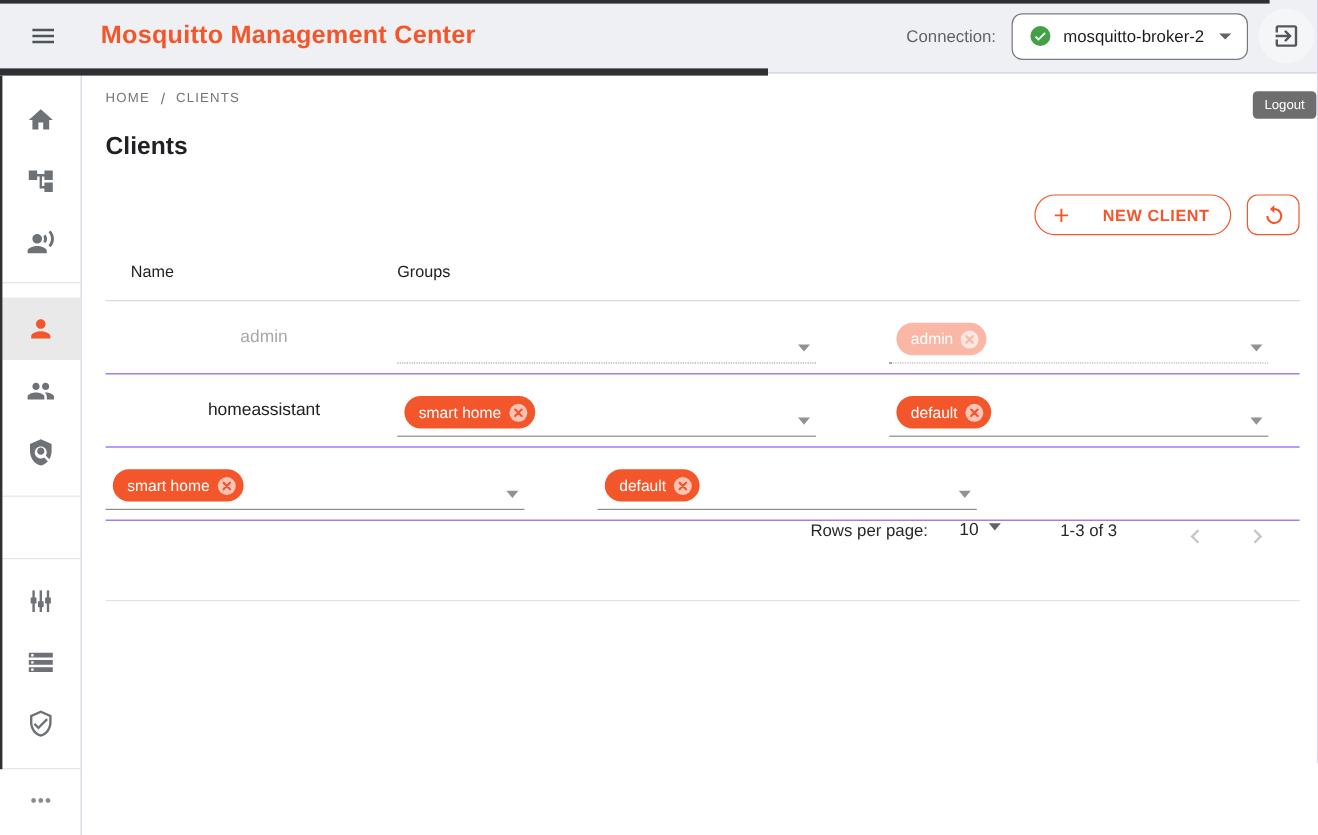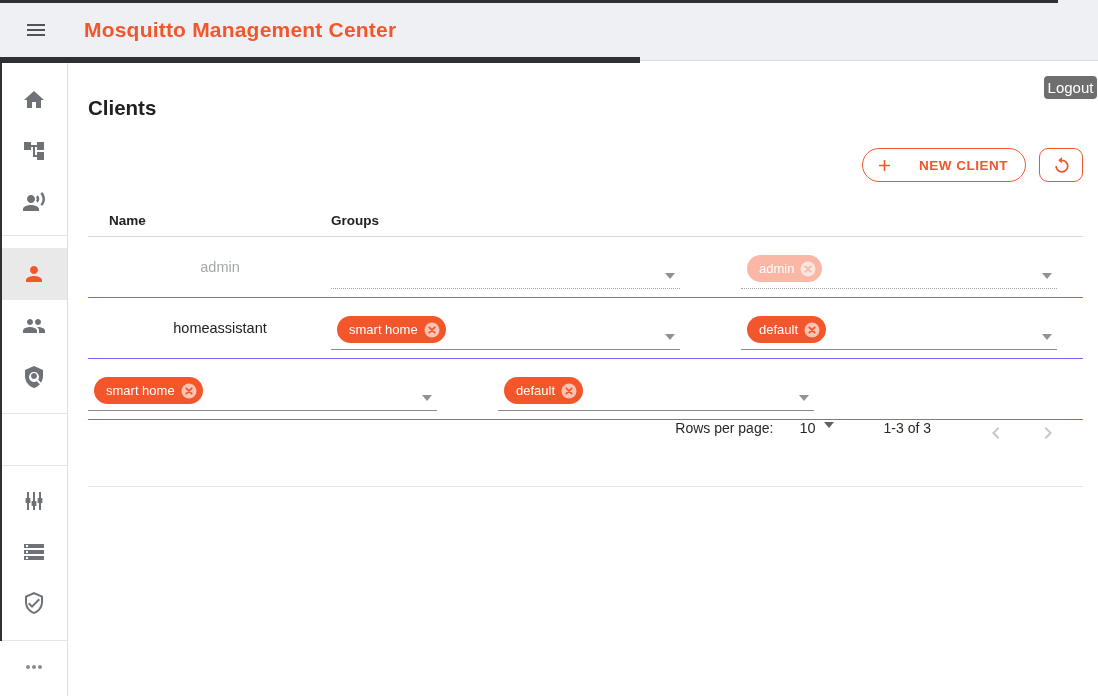--- a/index.html
+++ b/index.html
@@ -12,21 +12,21 @@
   .hamburger{width:44px;height:44px;border:none;background:transparent;display:flex;align-items:center;justify-content:center;cursor:pointer;padding:0;}
   .app-title{margin-left:26px;font-size:21px;font-weight:bold;color:#f4562b;letter-spacing:.2px;white-space:nowrap;}
   .hdr-right{margin-left:auto;display:flex;align-items:center;}
   .conn-label{font-size:14px;color:#5f6368;margin-right:13px;}
   .conn-select{width:197px;height:39px;background:#fff;border:1px solid #767b80;border-radius:9px;
     display:flex;align-items:center;padding:0 6px 0 13px;box-sizing:border-box;cursor:pointer;}
   .conn-value{margin-left:9px;font-size:14px;color:#1b1d1f;flex:1;white-space:nowrap;}
   .logout-btn{width:46px;height:46px;border-radius:50%;border:none;background:#f5f6f8;margin:0 3px 0 9px;
     display:flex;align-items:center;justify-content:center;cursor:pointer;}
   .tooltip{position:absolute;top:76px;left:1044px;width:53px;height:23px;background:rgba(99,99,99,.93);
-    border-radius:4px;color:#fff;font-size:15px;display:flex;align-items:center;justify-content:center;z-index:40;}
+    border-radius:4px;color:#fff;font-size:11px;display:flex;align-items:center;justify-content:center;z-index:40;}
 
   
   .sidebar{position:absolute;top:61px;left:0;bottom:0;width:67px;background:#fff;border-right:1px solid #dcdee1;z-index:4;}
   .nav-item{position:absolute;left:0;width:67px;height:51px;display:flex;align-items:center;justify-content:center;cursor:pointer;}
   .nav-item.selected{background:#e9e9ea;height:52px;}
   .sb-divider{position:absolute;left:0;width:67px;height:1px;background:#e3e5e7;}
 
   
   .main{position:absolute;left:68px;top:61px;right:0;bottom:0;background:#fff;padding:14px 15px 0 20px;box-sizing:border-box;}
   .breadcrumb{display:flex;align-items:center;gap:9px;font-size:11px;letter-spacing:1px;color:#70757a;height:14px;}
@@ -36,21 +36,21 @@
   .desc-row{display:flex;margin-top:12px;}
   .desc{width:748px;font-size:15.5px;line-height:25px;color:#202124;}
   .actions{margin-left:auto;margin-top:16px;display:flex;gap:13px;align-items:flex-start;}
   .btn-new{height:34px;padding:0 17px 0 12px;background:#fff;border:1px solid #f4562b;border-radius:17px;
     color:#f4562b;font-size:13.5px;font-weight:bold;letter-spacing:.5px;display:flex;align-items:center;gap:25px;cursor:pointer;font-family:inherit;}
   .btn-refresh{width:44px;height:34px;background:#fff;border:1px solid #f4562b;border-radius:9px;
     display:flex;align-items:center;justify-content:center;cursor:pointer;}
 
   
   .tbl{margin-top:23px;width:995px;}
-  .thead{display:flex;height:31px;border-bottom:1px solid #d9d9d9;font-size:13.5px;font-weight:bold;color:#202124;align-items:center;}
+  .thead{display:flex;height:31px;border-bottom:1px solid #d9d9d9;font-size:13.5px;font-weight:normal;color:#202124;}
   .c1{width:243px;padding-left:21px;box-sizing:border-box;}
   .c2{width:410px;}
   .c3{flex:1;}
   .trow{display:flex;align-items:center;height:60px;border-bottom:1px solid #8b5cf6;font-size:14.5px;color:#202124;cursor:pointer;text-align:center;}
   .name-muted{color:#a5a8ab;}
   .sel{position:relative;height:44px;display:flex;align-items:flex-end;padding:0 30px 6px 0;box-sizing:border-box;
     border-bottom:1px solid #8c8c8c;cursor:pointer;}
   .sel.groups{width:349px;}
   .sel.roles{width:316px;}
   .sel.disabled{border-bottom:1px dotted #a3a3a3;cursor:default;}
@@ -86,20 +86,44 @@
   <header class="appbar">
     <button class="hamburger">
       <span style="display:flex;">
         <svg width="24" height="24" viewBox="0 0 24 24">
             <path fill="#505357" d="M3 18h18v-2H3v2zm0-5h18v-2H3v2zm0-7v2h18V6H3z"></path>
           </svg>
       </span>
     </button>
     <div class="app-title">Mosquitto Management Center</div>
 
+    <div class="hdr-right">
+      <span class="conn-label">Connection:</span>
+      <div class="conn-select">
+        <span style="display:flex;">
+          <svg width="20" height="20" viewBox="0 0 24 24">
+            <circle cx="12" cy="12" r="10" fill="#43a047"></circle>
+            <path d="M10.1 14.2l-2.3-2.3-1.3 1.3 3.6 3.6 7.3-7.3-1.3-1.3z" fill="#fff"></path>
+          </svg>
+        </span>
+        <span class="conn-value">mosquitto-broker-2</span>
+        <span style="display:flex;">
+          <svg width="24" height="24" viewBox="0 0 24 24">
+              <path fill="#5f6368" d="M7 10l5 5 5-5z"></path>
+            </svg>
+        </span>
+      </div>
+      <button class="logout-btn">
+        <span style="display:flex;">
+          <svg width="24" height="24" viewBox="0 0 24 24">
+              <path fill="#54585c" d="M10.09 15.59L11.5 17l5-5-5-5-1.41 1.41L12.67 11H3v2h9.67l-2.58 2.59zM19 3H5c-1.11 0-2 .9-2 2v4h2V5h14v14H5v-4H3v4c0 1.1.89 2 2 2h14c1.1 0 2-.9 2-2V5c0-1.1-.9-2-2-2z"></path>
+            </svg>
+        </span>
+      </button>
+    </div>
   </header>
 
   <div class="tooltip">Logout</div>
 
   <nav class="sidebar">
     <div class="nav-item" style="top:13px;">
       <span style="display:flex;">
           <svg width="24" height="24" viewBox="0 0 24 24">
             <path fill="#6e7276" d="M10 20v-6h4v6h5v-8h3L12 3 2 12h3v8z"></path>
           </svg>
@@ -175,20 +199,25 @@
     <div class="nav-item" style="top:580px;">
       <span style="display:flex;">
           <svg width="24" height="24" viewBox="0 0 24 24">
             <path fill="#8a8d90" d="M6 10c-1.1 0-2 .9-2 2s.9 2 2 2 2-.9 2-2-.9-2-2-2zm12 0c-1.1 0-2 .9-2 2s.9 2 2 2 2-.9 2-2-.9-2-2-2zm-6 0c-1.1 0-2 .9-2 2s.9 2 2 2 2-.9 2-2-.9-2-2-2z"></path>
           </svg>
         </span>
     </div>
   </nav>
 
   <main class="main">
+    <div class="breadcrumb">
+      <span class="crumb">HOME</span>
+      <span class="crumb-sep">/</span>
+      <span class="crumb">CLIENTS</span>
+    </div>
 
     <h1 class="page-title">Clients</h1>
 
     <div class="desc-row">
       <div class="actions">
         <button class="btn-new">
           <span style="display:flex;">
               <svg width="19" height="19" viewBox="0 0 24 24">
                 <path fill="#f4562b" d="M19 13h-6v6h-2v-6H5v-2h6V5h2v6h6v2z"></path>
               </svg>

